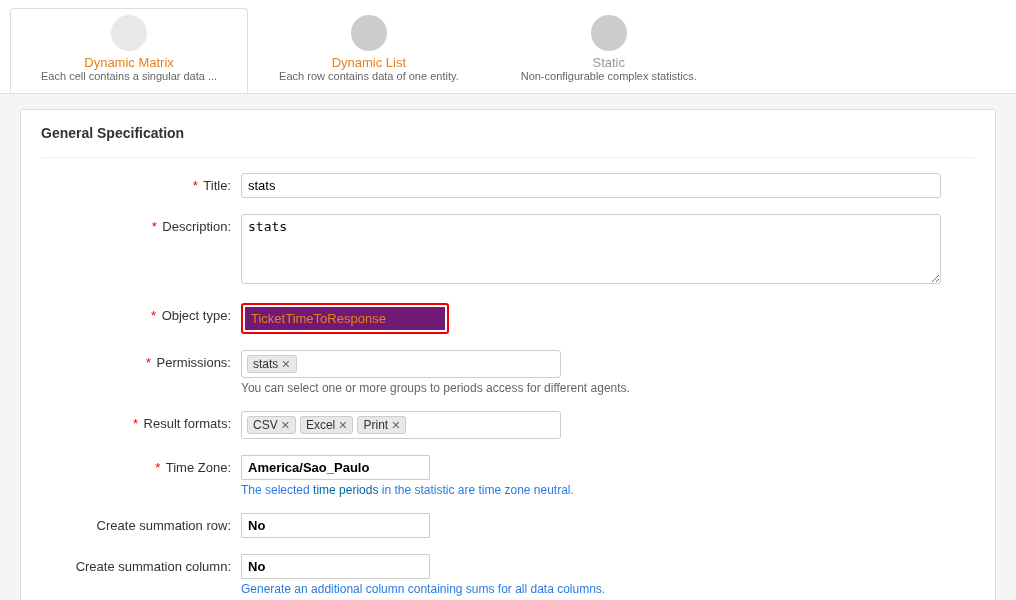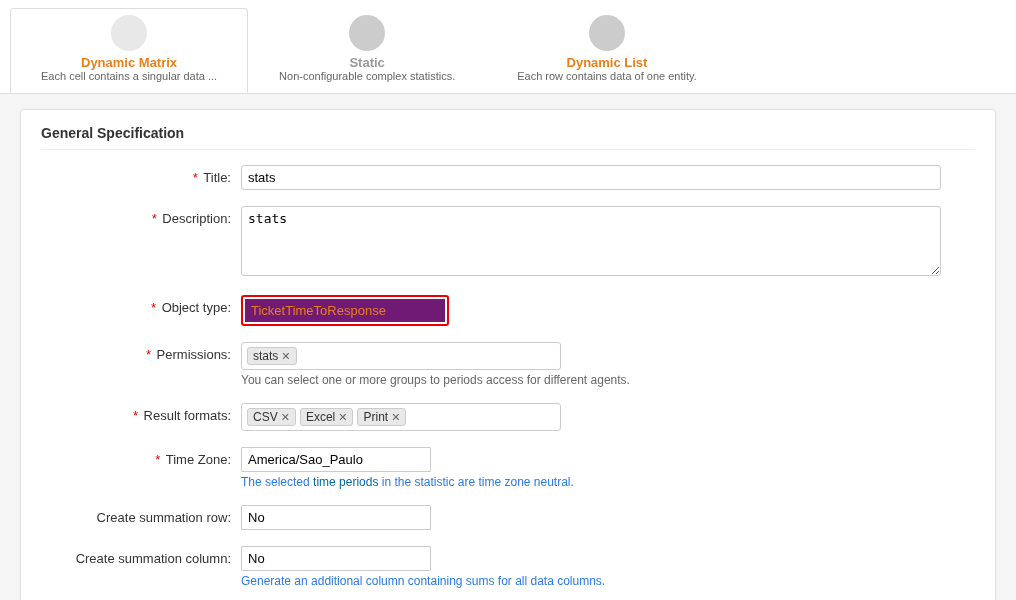--- a/index.html
+++ b/index.html
@@ -41,21 +41,21 @@
       margin-bottom: 4px;
       display: flex;
       align-items: center;
       justify-content: center;
     }
     .tab.active .tab-icon {
       background: #e8e8e8;
     }
     .tab-label {
       color: #e8801a;
-      font-weight: bold;
+      font-weight: normal;
       font-size: 13px;
       text-align: center;
     }
     .tab.inactive .tab-label {
       color: #e8801a;
     }
     .tab.disabled .tab-label {
       color: #999;
     }
     .tab-desc {
@@ -75,21 +75,21 @@
       background: #fff;
       border: 1px solid #ddd;
       border-radius: 3px;
       padding: 15px 20px 20px 20px;
     }
     .section-title {
       font-size: 14px;
       font-weight: bold;
       color: #333;
       margin-bottom: 15px;
-      padding-bottom: 8px;
+      padding-bottom: 16px;
       border-bottom: 1px solid #eee;
     }
 
     
     .form-row {
       display: flex;
       align-items: flex-start;
       margin-bottom: 16px;
     }
     .form-label {
@@ -183,40 +183,41 @@
     }
 
     
     .select-field {
       padding: 4px 6px;
       border: 1px solid #ccc;
       border-radius: 1px;
       font-size: 13px;
       background: #fff;
       min-width: 160px;
+      font-weight: bold;
     }
   </style>
 </head>
 <body>
 
 <div class="tab-bar">
   <div class="tab active">
     <div class="tab-icon"></div>
     <span class="tab-label">Dynamic Matrix</span>
     <span class="tab-desc">Each cell contains a singular data ...</span>
   </div>
+  <div class="tab inactive">
+    <div class="tab-icon"></div>
+    <span class="tab-label">Dynamic List</span>
+    <span class="tab-desc">Each row contains data of one entity.</span>
+  </div>
   <div class="tab disabled">
     <div class="tab-icon"></div>
     <span class="tab-label" style="color:#999;">Static</span>
     <span class="tab-desc">Non-configurable complex statistics.</span>
-  </div>
-  <div class="tab inactive">
-    <div class="tab-icon"></div>
-    <span class="tab-label">Dynamic List</span>
-    <span class="tab-desc">Each row contains data of one entity.</span>
   </div>
 </div>
 
 <div class="content-area">
   <div class="section">
     <div class="section-title">General Specification</div>
 
     <div class="form-row">
       <div class="form-label">
         <span class="required">*</span>

